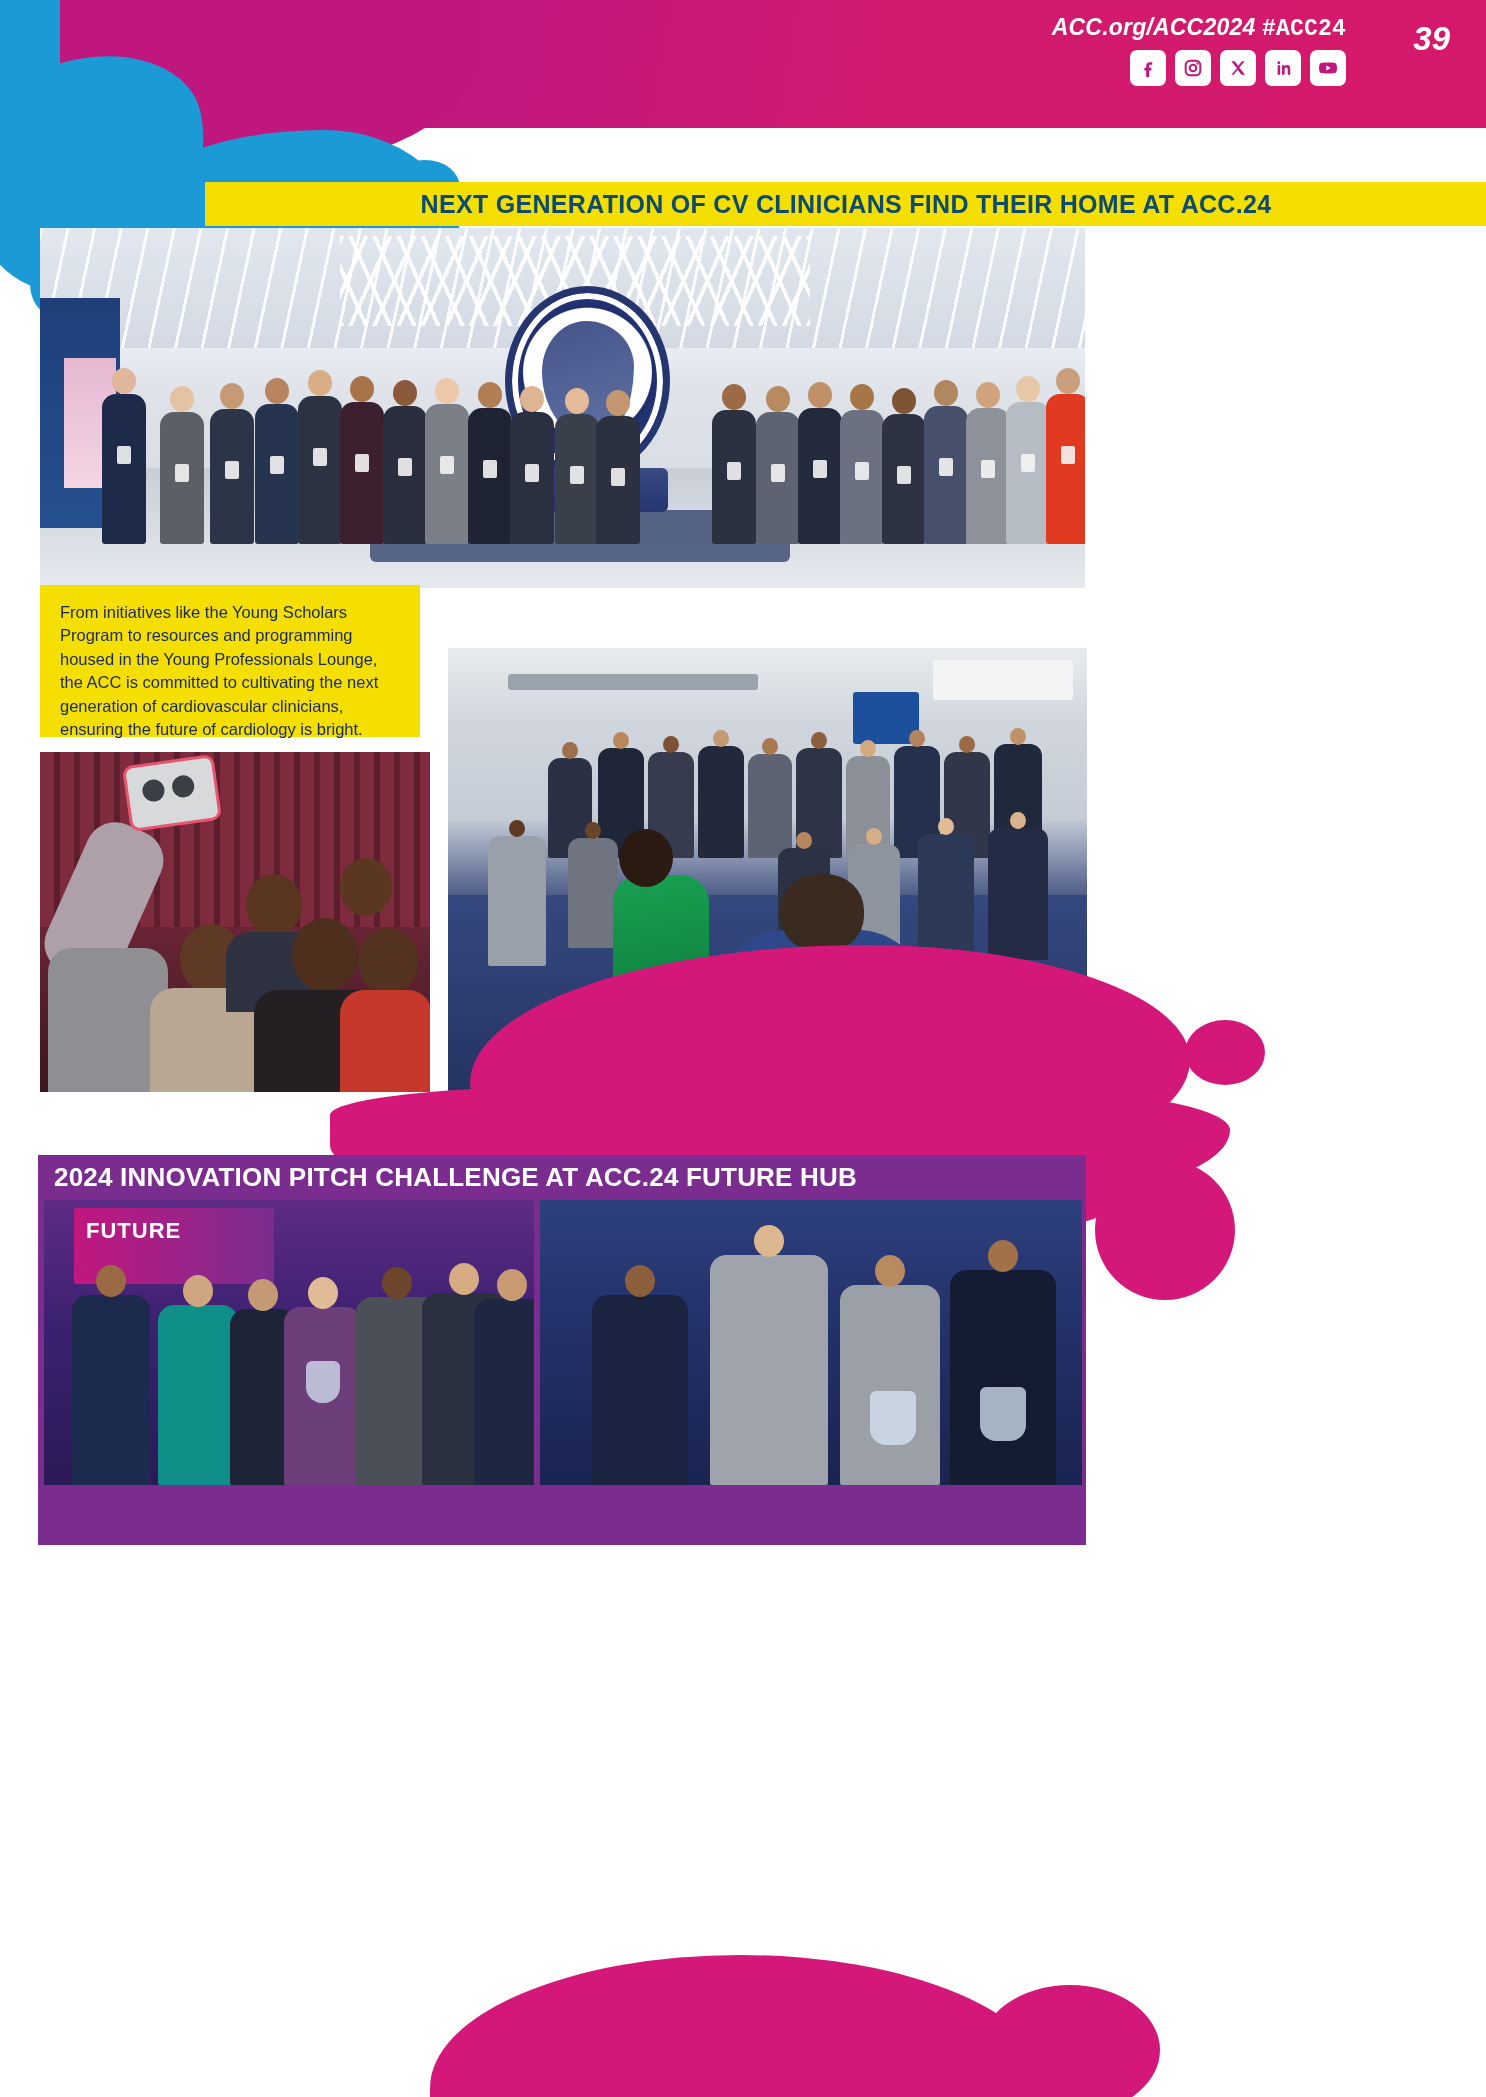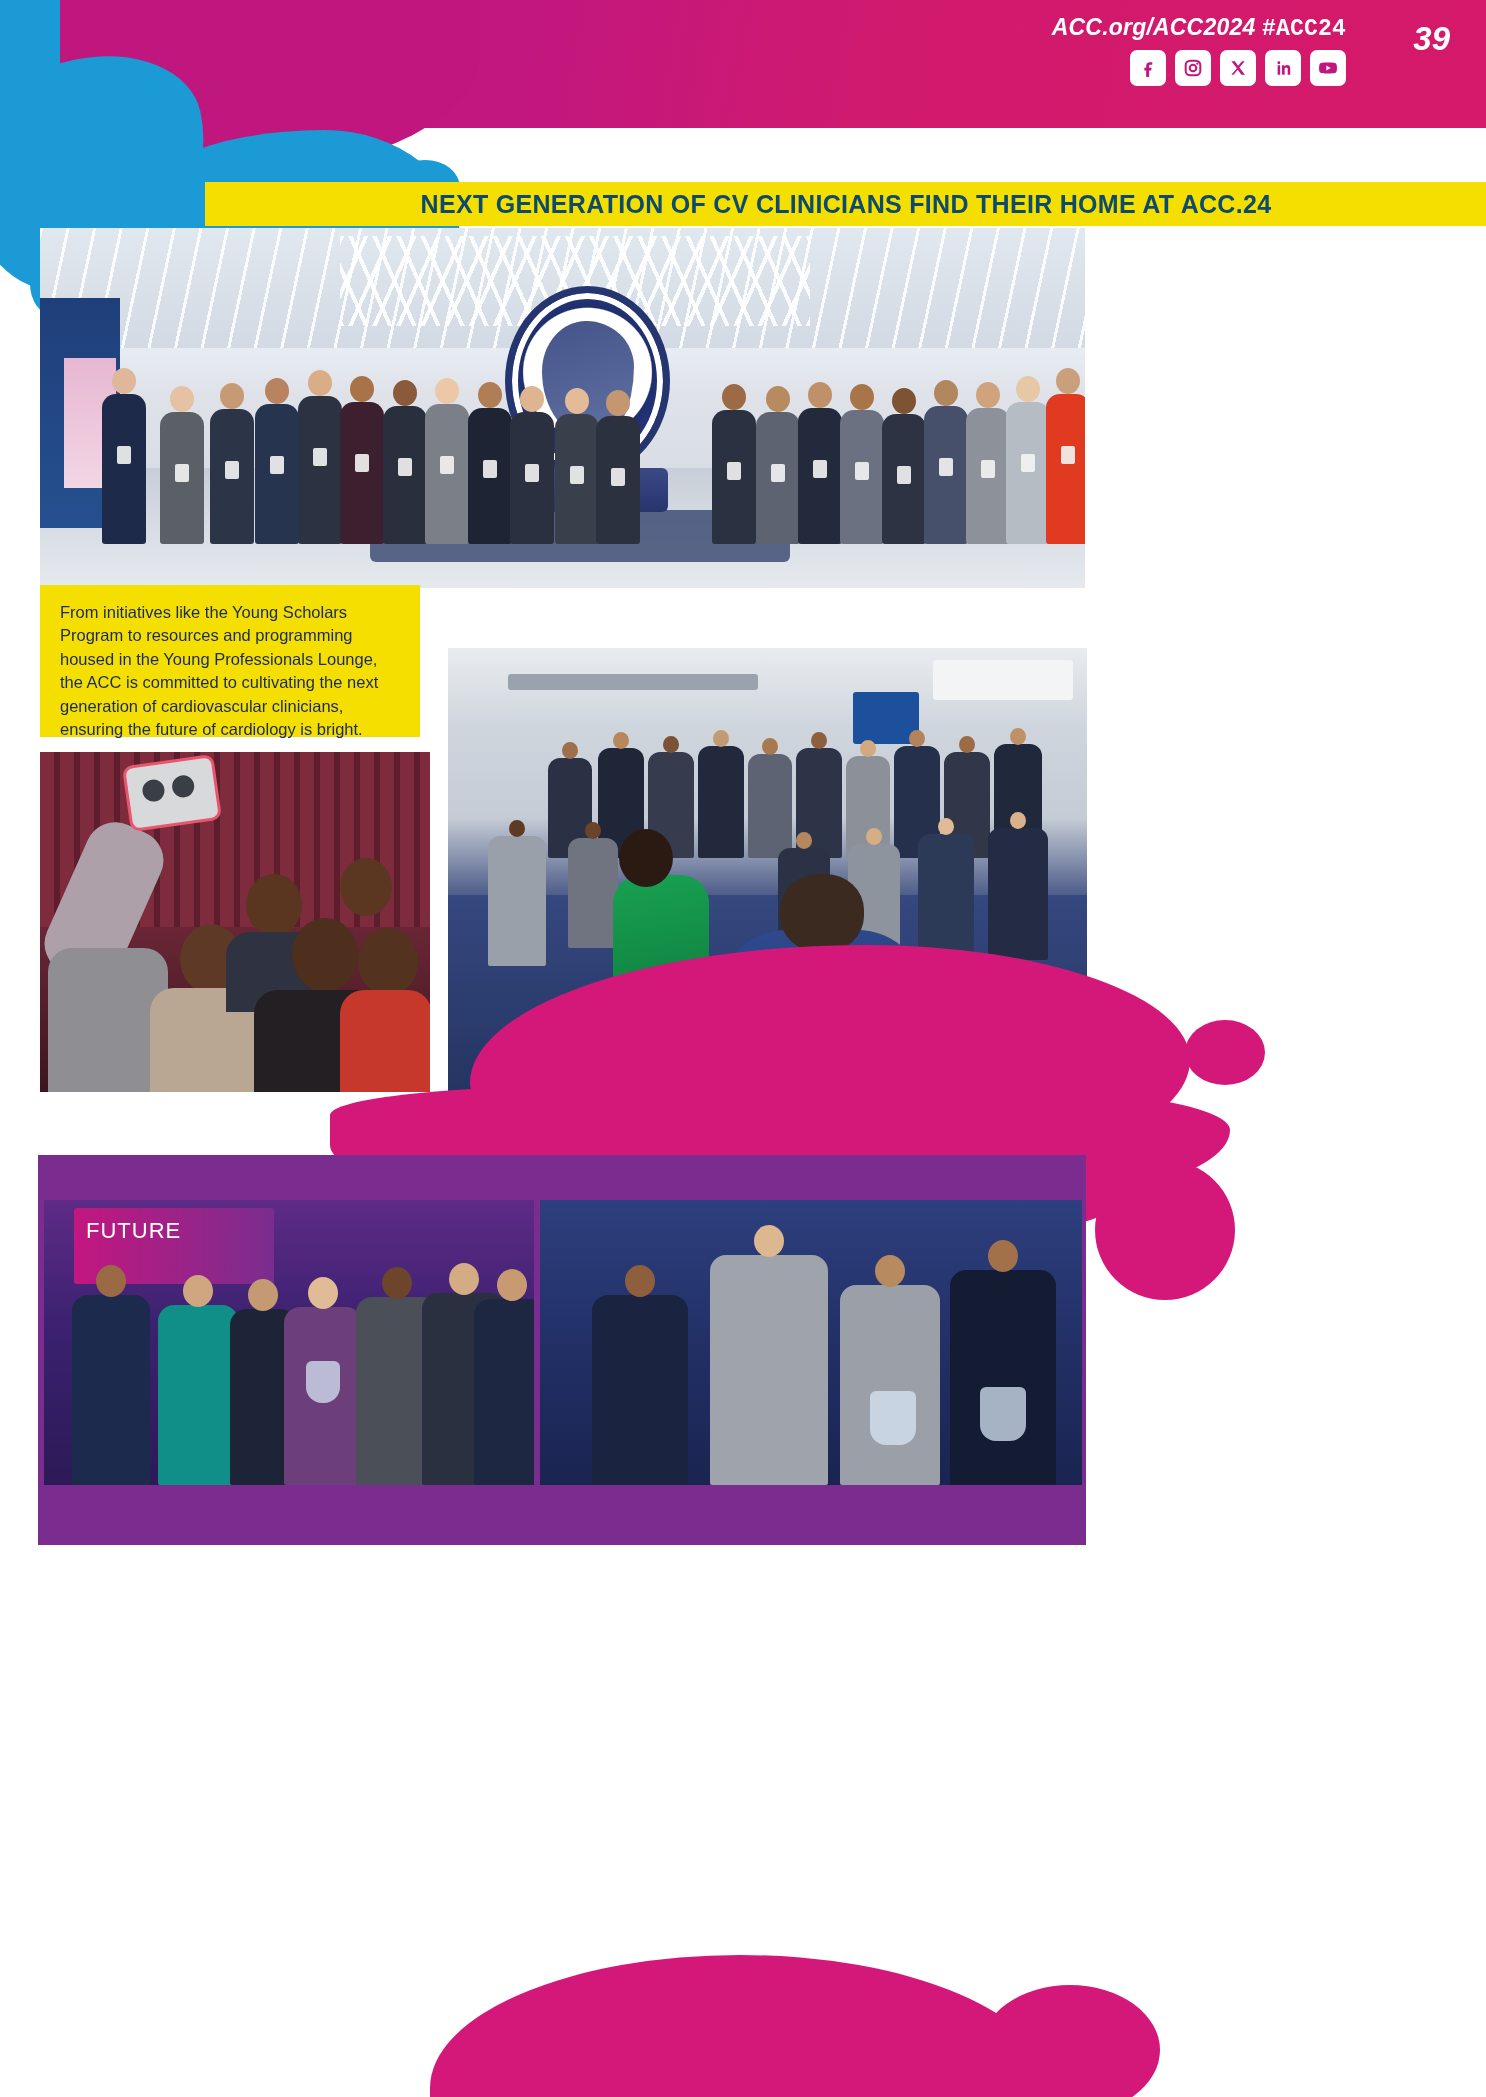--- a/index.html
+++ b/index.html
@@ -355,21 +355,21 @@
     font-size: 26px;
     font-weight: bold;
     letter-spacing: 0.2px;
     z-index: 3;
   }
   .photo-pitch1 { left: 44px; top: 1200px; width: 490px; height: 285px; z-index: 3; }
   .photo-pitch2 { left: 540px; top: 1200px; width: 542px; height: 285px; z-index: 3; }
   .pitch-bg1 { position:absolute; inset:0; background: linear-gradient(180deg,#5e2b86 0%, #3b2170 45%, #2b1a56 100%);}
   .pitch-bg2 { position:absolute; inset:0; background: linear-gradient(180deg,#2d3f7e 0%, #223067 50%, #1a2450 100%);}
   .pitch-banner { position:absolute; left: 30px; top: 8px; width: 200px; height: 76px; background: linear-gradient(90deg,#c2177f,#7a2d8f); border-radius:3px;}
-  .pitch-banner span { position:absolute; left: 12px; top: 10px; color:#fff; font-weight:normal; font-size: 22px; letter-spacing:1px; }
+  .pitch-banner span { position:absolute; left: 12px; top: 10px; color:#fff; font-weight:bold; font-size: 22px; letter-spacing:1px; }
   .suit {
     position: absolute;
     border-radius: 16px 16px 2px 2px;
   }
   .suit::before {
     content:""; position:absolute; left:50%; transform:translateX(-50%);
     top:-30px; width: 30px; height:32px; border-radius:50%;
     background: var(--skin,#c29470);
   }
   .trophy {
@@ -538,20 +538,21 @@
     <div class="back-head"></div>
   </div>
 
   <div class="blob-pink-big"></div>
   <div class="blob-pink-splat"></div>
   <div class="blob-pink-drop1"></div>
   <div class="blob-pink-drop2"></div>
   <div class="blob-pink-drop3"></div>
 
   <div class="bottom-section"></div>
+  <div class="bottom-title">2024 INNOVATION PITCH CHALLENGE AT ACC.24 FUTURE HUB</div>
 
   <div class="photo photo-pitch1">
     <div class="pitch-bg1"></div>
     <div class="pitch-banner">
       <span>FUTURE</span>
     </div>
     <div class="suit" style="left:28px;  bottom:0; width:78px;  height:190px; background:#1c2a4e; --skin:#9a6a45;"></div>
     <div class="suit" style="left:114px; bottom:0; width:80px;  height:180px; background:#0f8f87; --skin:#cfa67f;"></div>
     <div class="suit" style="left:186px; bottom:0; width:66px;  height:176px; background:#1e2438; --skin:#c49a73;"></div>
     <div class="suit" style="left:240px; bottom:0; width:78px;  height:178px; background:#6c3f7a; --skin:#e0bb95;"></div>

